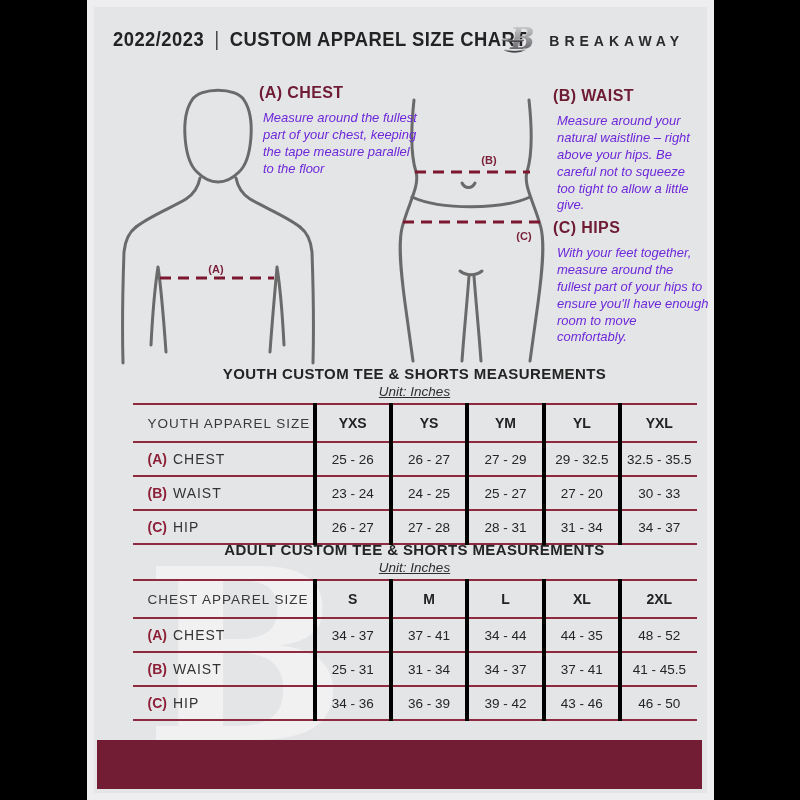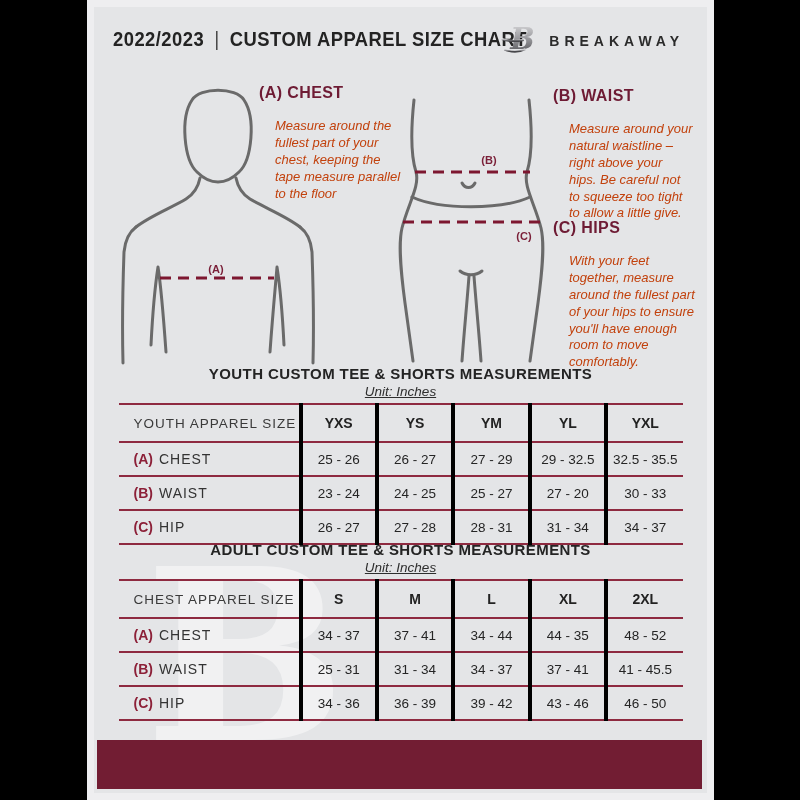--- a/index.html
+++ b/index.html
@@ -19,39 +19,39 @@
     transform:scaleX(.92);transform-origin:left center;white-space:nowrap;z-index:2;
   }
   .header-left .pipe{font-weight:400;color:#4a4a4a;font-size:21px;margin-top:-2px;}
   .header-right{
     position:absolute;right:30px;top:20px;display:flex;align-items:center;gap:15px;z-index:2;
   }
   .brand{font-weight:bold;font-size:14px;letter-spacing:5px;color:#2b2b2b;margin-top:4px;}
   
   .guide-block{position:absolute;z-index:2;}
   .guide-h{margin:0 0 8px;font-size:16px;font-weight:bold;letter-spacing:.4px;color:#6e1b34;}
-  .guide-p{margin:16px;font-size:13px;font-style:italic;line-height:1.3;color:#c2410c;}
+  .guide-p{margin:4px;font-size:13px;font-style:italic;line-height:1.3;color:#6d28d9;}
   .gb-chest{left:172px;top:84px;width:164px;}
   .gb-waist{left:466px;top:87px;width:156px;}
   .gb-hips{left:466px;top:219px;width:160px;}
   
   .fig{position:absolute;z-index:1;}
   .fig-upper{left:30px;top:80px;}
   .fig-lower{left:303px;top:98px;}
   .body-line{fill:none;stroke:#6a6a6a;stroke-width:3;stroke-linecap:round;stroke-linejoin:round;}
   .dash{stroke:#7d1730;stroke-width:3.2;stroke-dasharray:11 7;fill:none;}
   .fig-label{font-family:"Liberation Sans",sans-serif;font-size:11px;font-weight:bold;fill:#7a1f38;}
   
   .watermark{
     position:absolute;left:58px;top:538px;z-index:0;
     font-family:"DejaVu Serif",serif;font-weight:bold;font-size:238px;line-height:1;
     color:rgba(255,255,255,.48);
   }
   
-  .section{position:absolute;left:0;width:627px;text-align:center;z-index:2;}
+  .section{position:absolute;left:14px;width:627px;text-align:center;z-index:2;}
   .sec-youth{top:365px;}
   .sec-adult{top:541px;}
   .sec-title{margin:0;font-size:15px;font-weight:bold;letter-spacing:.4px;color:#242424;}
   .sec-unit{margin:2px 0 0;font-size:13.5px;font-style:italic;color:#2e2e2e;text-decoration:underline;}
   table.size-table{
     width:564px;margin:4px auto 0;border-collapse:collapse;table-layout:fixed;
     background:transparent;
   }
   .size-table col.c0{width:182px;}
   .size-table thead tr{border-top:2px solid #8e2a40;border-bottom:2px solid #8e2a40;}

